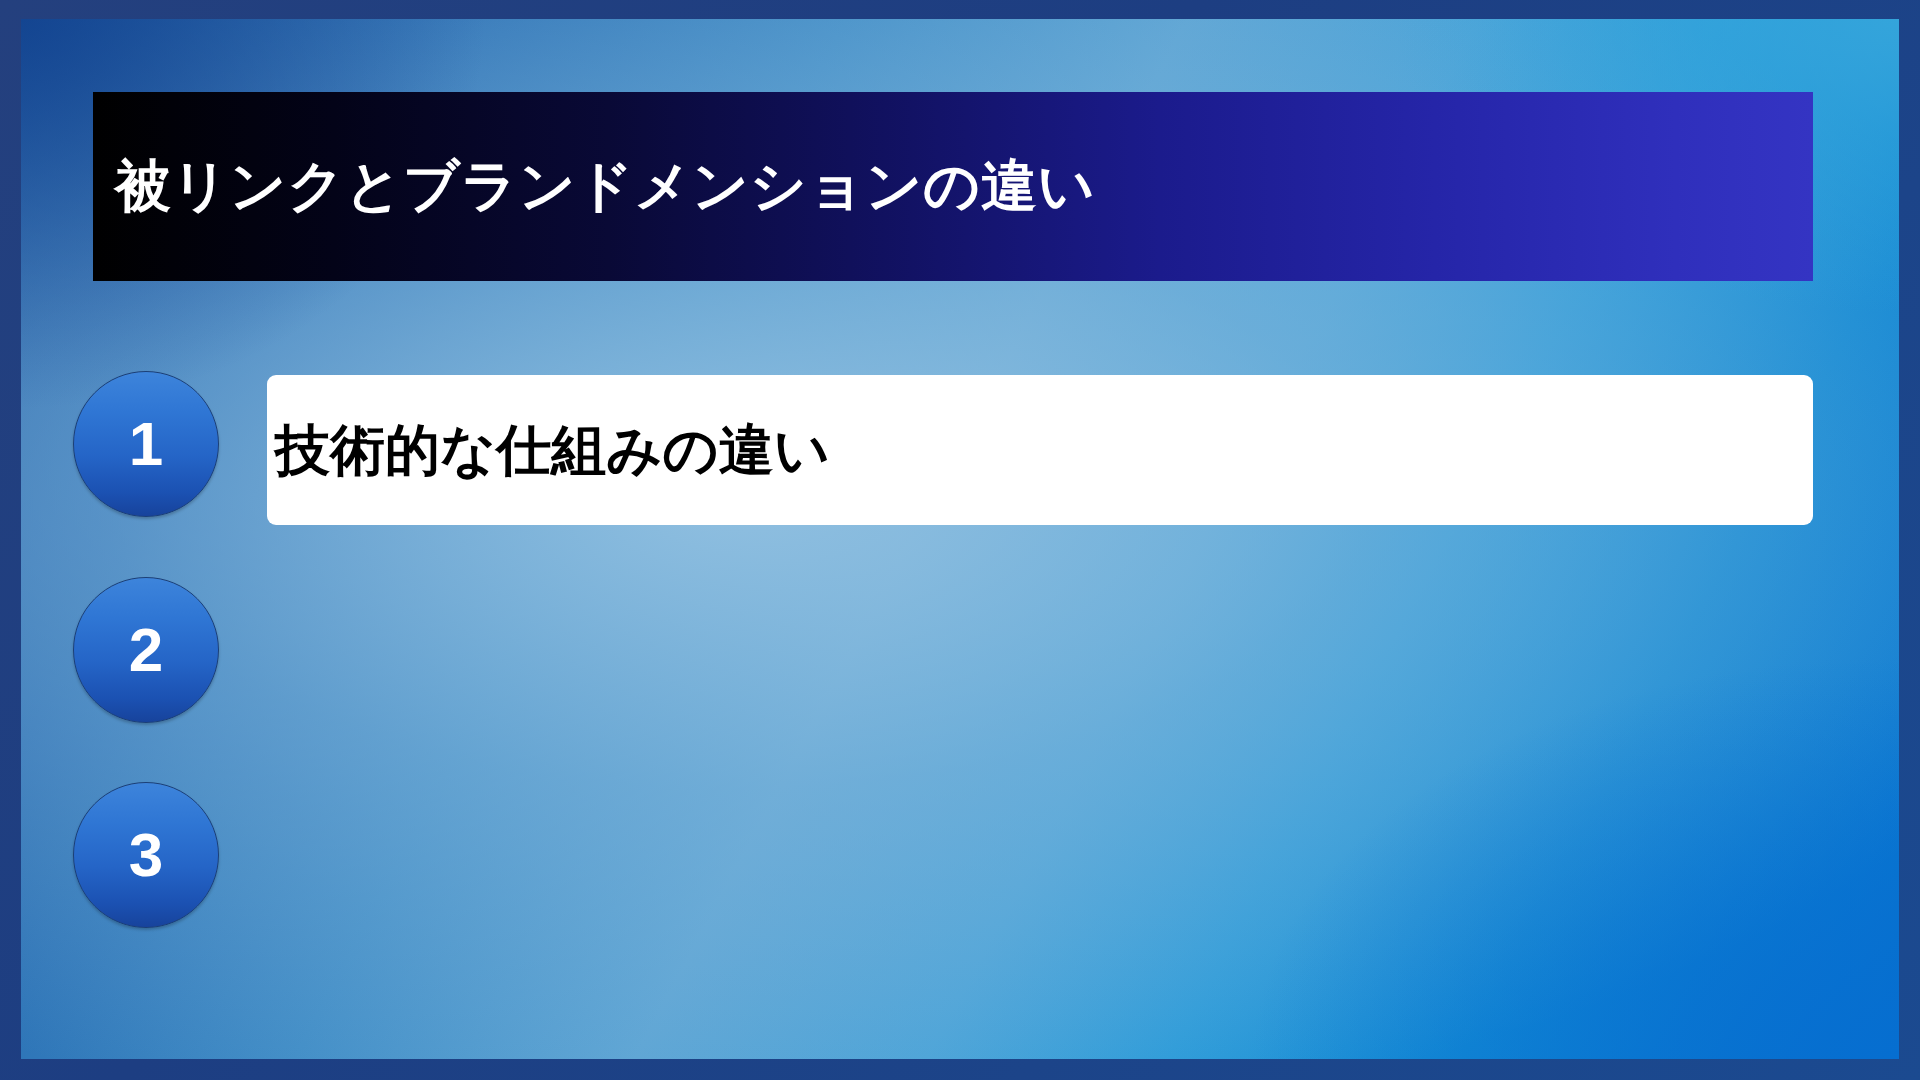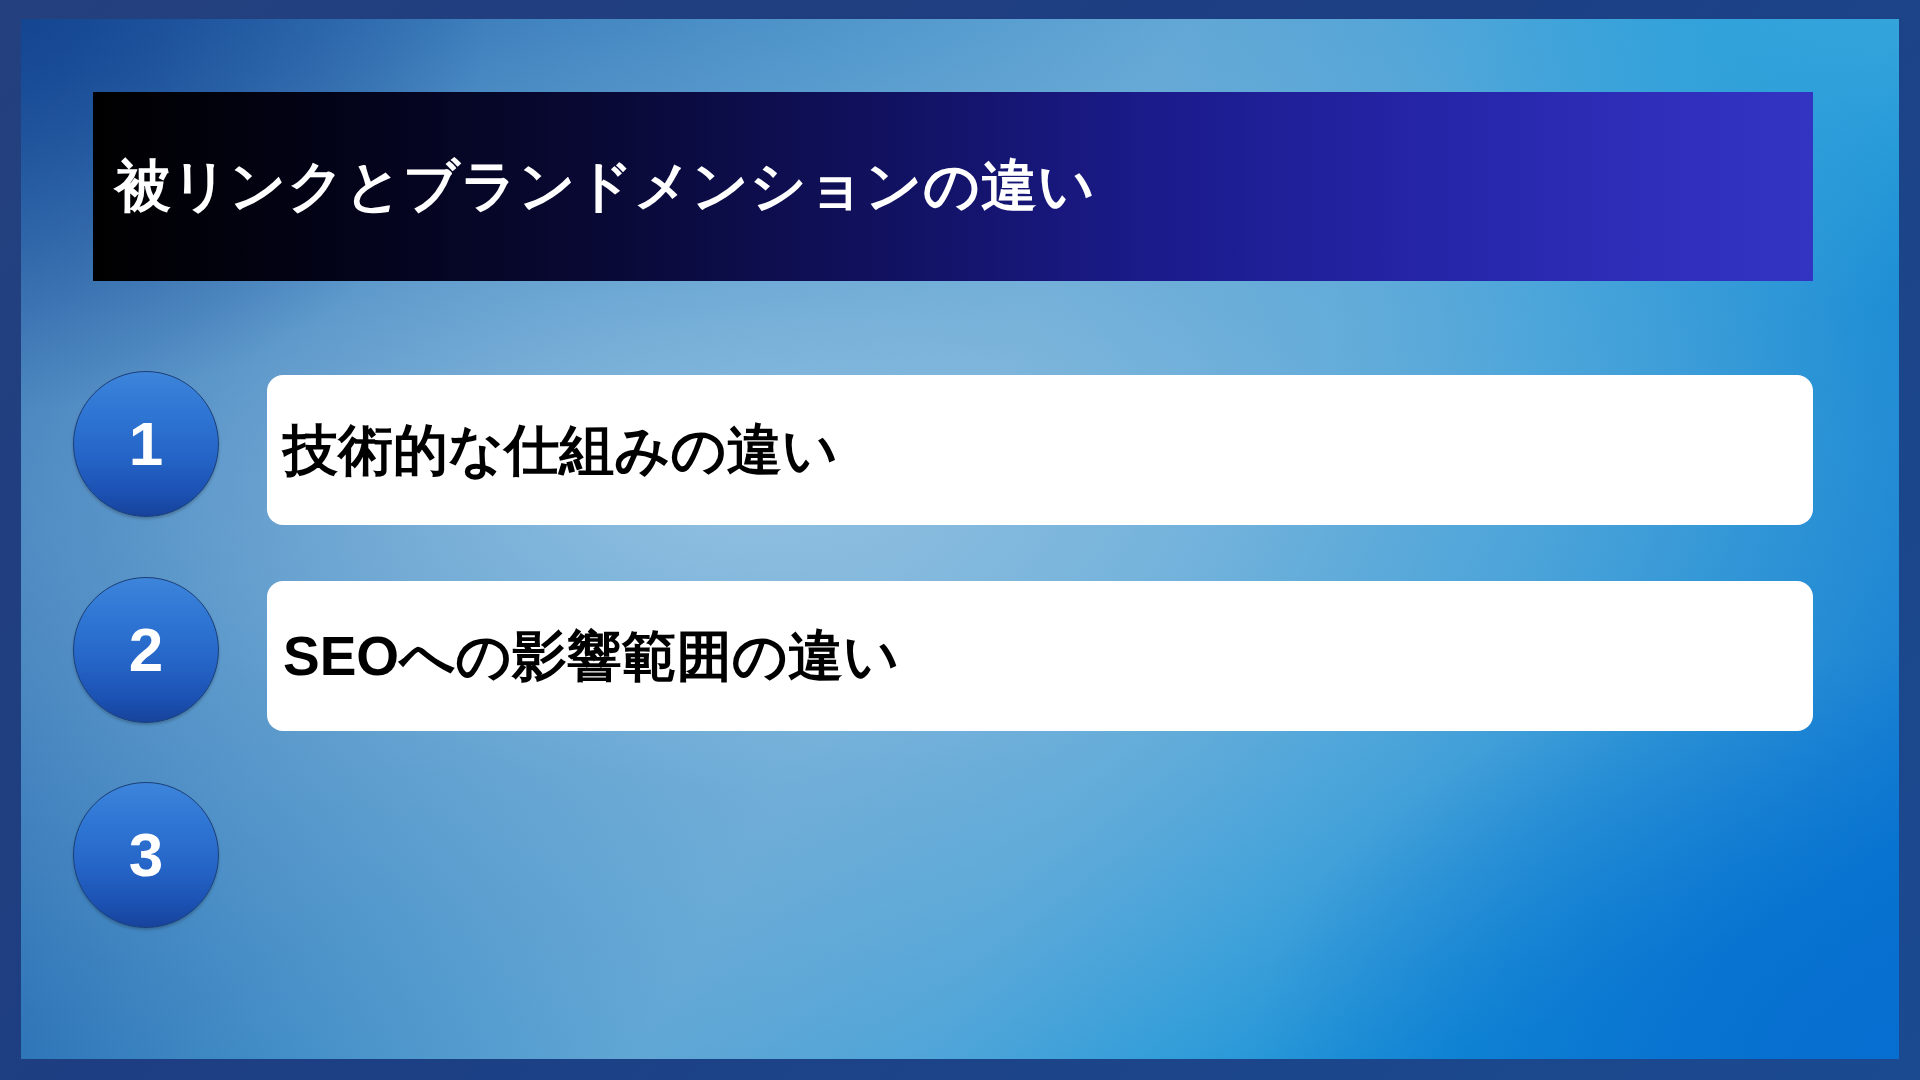--- a/index.html
+++ b/index.html
@@ -150,25 +150,25 @@
     letter-spacing: 0;
   }
 
   .item-card {
     position: absolute;
     left: 246px;
     top: 0;
     width: 1546px;
     height: 150px;
     background: #ffffff;
-    border-radius: 16px;
+    border-radius: 9px;
     display: flex;
     align-items: center;
     box-sizing: border-box;
-    padding-left: 16px;
+    padding-left: 8px;
     padding-right: 24px;
   }
   .item-card-label {
     color: #000000;
     font-size: 55px;
     font-weight: bold;
     line-height: 1.1;
     white-space: nowrap;
   }
 </style>
@@ -195,23 +195,20 @@
         </div>
         <div class="item-card">
           <span class="item-card-label">技術的な仕組みの違い</span>
         </div>
       </div>
 
       <div class="list-item" data-index="1">
         <div class="item-badge">
           <span class="item-badge-number">2</span>
         </div>
-        <div class="item-card">
-          <span class="item-card-label">SEOへの影響範囲の違い</span>
-        </div>
       </div>
 
       <div class="list-item" data-index="2">
         <div class="item-badge">
           <span class="item-badge-number">3</span>
         </div>
       </div>
 
     </div>
   </div>

